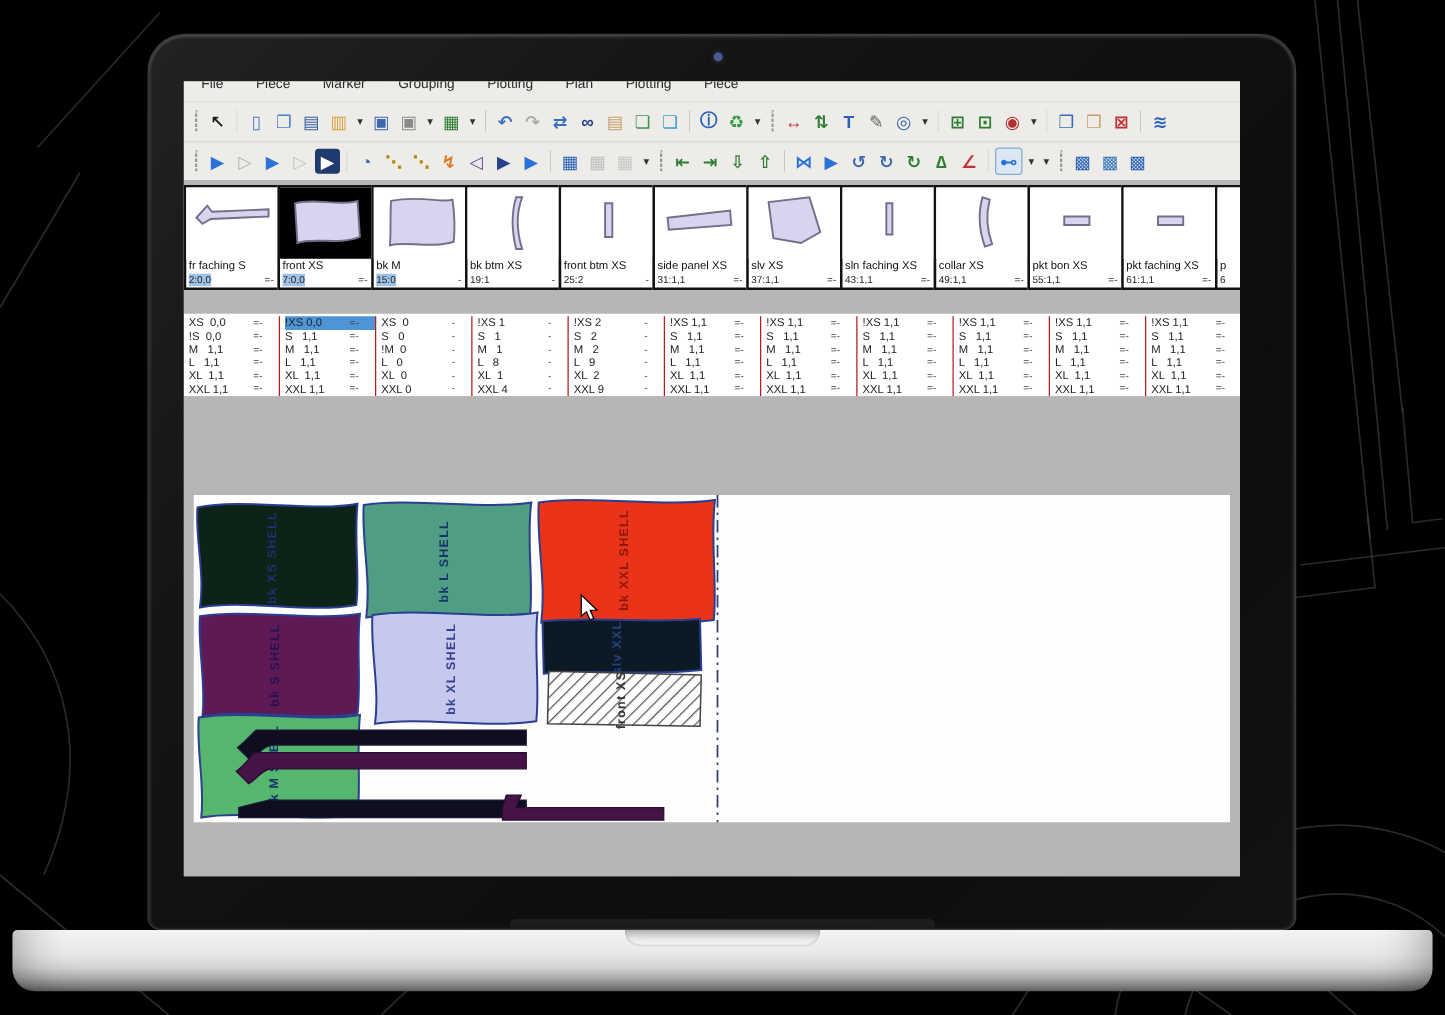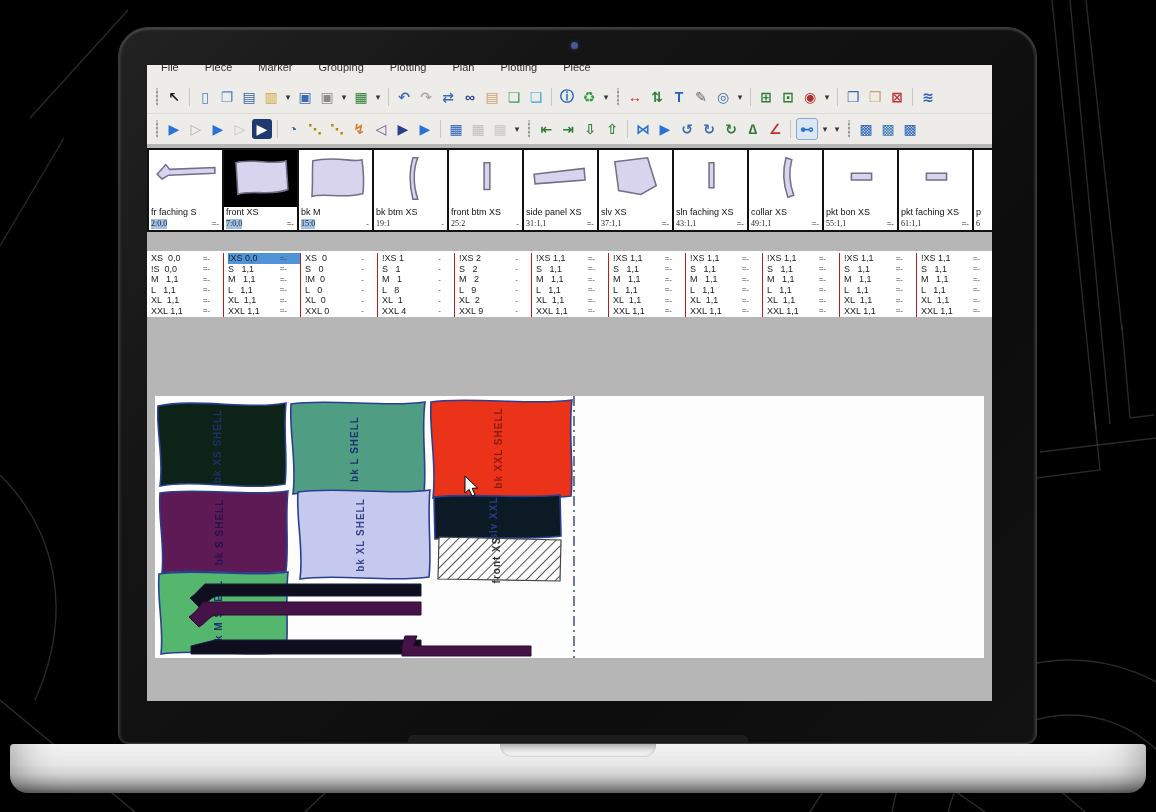--- a/index.html
+++ b/index.html
@@ -44,21 +44,21 @@
 
   .thumbs{height:103px;background:#b6b6b6;display:flex;align-items:flex-start;padding-top:4px;overflow:hidden;}
   .thumb{flex:0 0 auto;width:77px;height:84px;box-sizing:border-box;background:#fff;
     border:2px solid #121212;margin-right:-2px;display:flex;flex-direction:column;}
   .timg{height:57px;display:flex;align-items:center;justify-content:center;background:#fff;}
   .timg[data-dark="1"]{background:#000;}
   .timg svg{width:68px;height:50px;}
   .tpath{fill:#d9d4ee;stroke:#70708a;stroke-width:1.6;}
   .tlabel{font-size:9px;color:#111;padding-left:2px;height:11px;line-height:11px;white-space:nowrap;overflow:hidden;}
   .tid-row{display:flex;justify-content:space-between;align-items:center;padding:0 3px 0 2px;height:11px;}
-  .tid{font-size:8px;color:#222;line-height:10px;font-family:Liberation Serif, serif;}
+  .tid{font-size:8px;color:#222;line-height:10px;}
   .tid[data-hl="1"]{background:#9fc2e6;}
   .tsuffix{font-size:8px;color:#333;}
 
   .sizes{height:66px;background:#fff;display:flex;overflow:hidden;padding-top:2px;box-sizing:border-box;}
   .szcol{flex:0 0 auto;width:77px;box-sizing:border-box;border-right:1px solid #b91c1c;padding-left:4px;}
   .szrow{display:flex;align-items:center;height:10.5px;font-size:9px;color:#222;white-space:pre;}
   .szrow[data-sel="1"]{background:#4f94d6;}
   .szt{line-height:10px;}
   .szs{margin-left:auto;margin-right:13px;color:#444;font-size:8px;}
 

